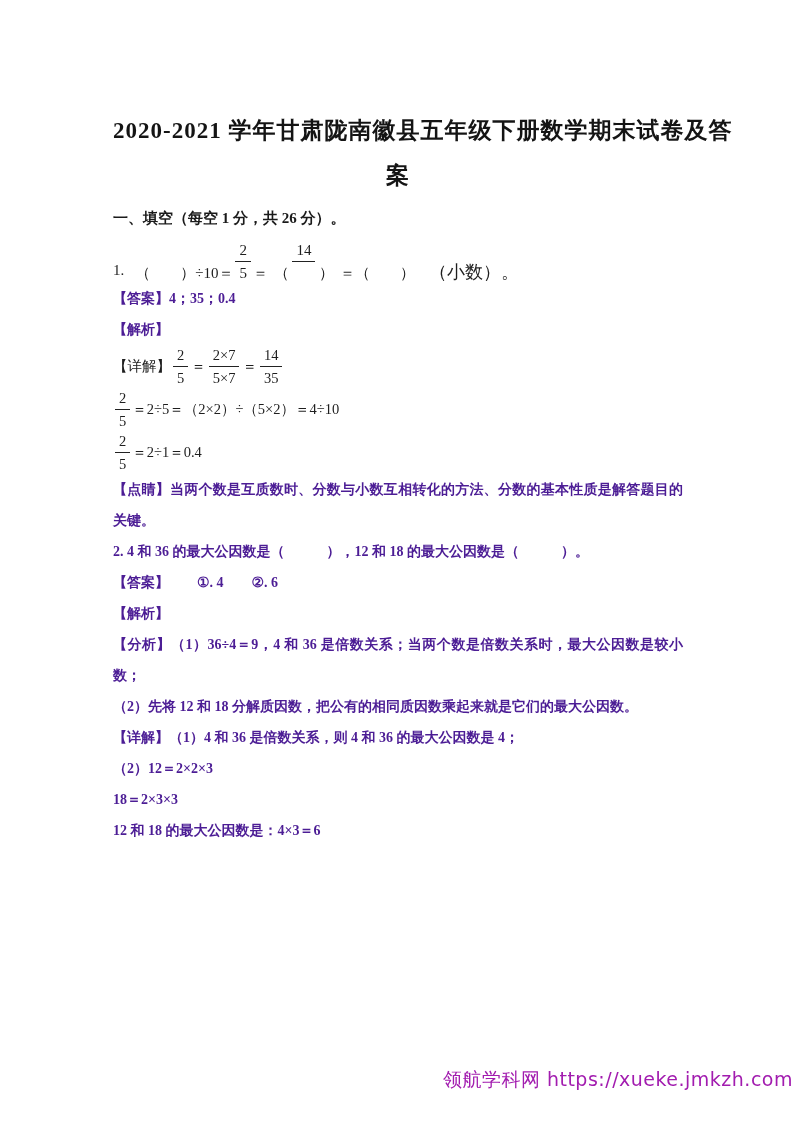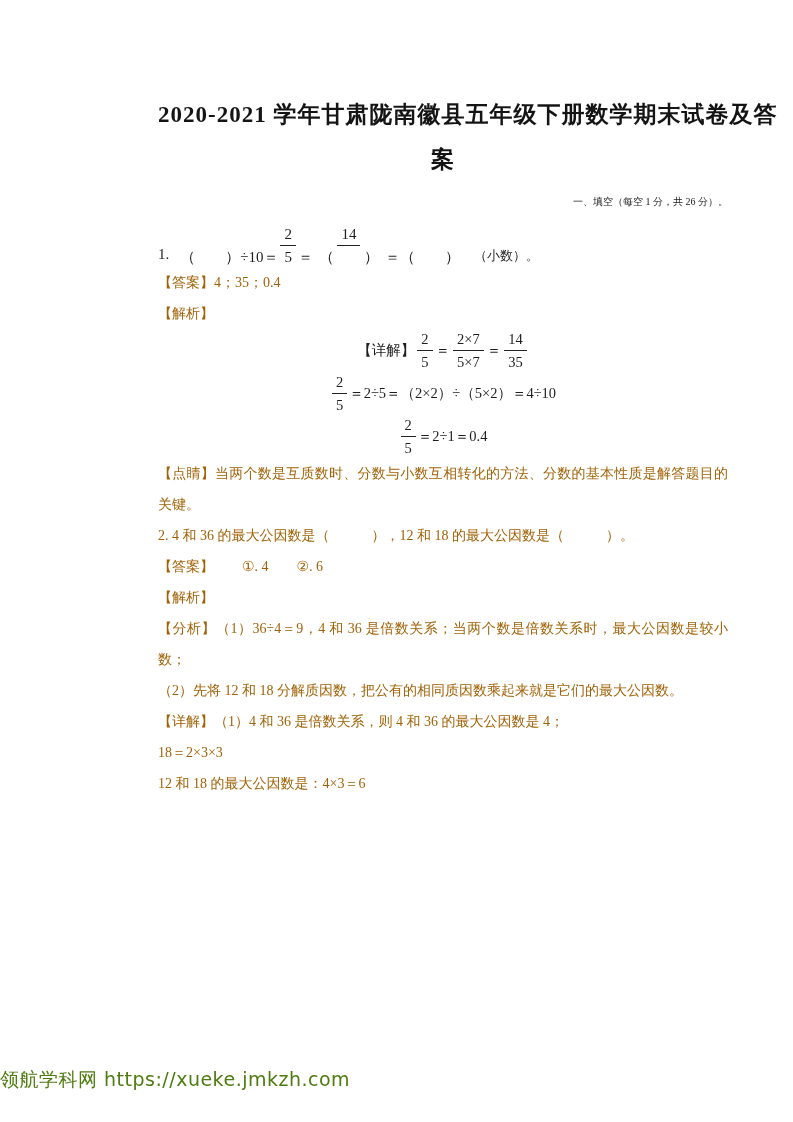--- a/index.html
+++ b/index.html
@@ -9,42 +9,40 @@
     width: 793px;
     height: 1122px;
     background: #ffffff;
     font-family: "Liberation Serif", "DejaVu Serif", serif;
     color: #1e1e1e;
     overflow: hidden;
   }
   .content {
     position: absolute;
     left: 113px;
-    top: 0;
+    top: 16px;
     width: 570px;
-    margin-left: 45px;
   }
   .title {
     margin-top: 92px;
     text-align: center;
     font-size: 23px;
     font-weight: 700;
     line-height: 45px;
     letter-spacing: 1px;
     white-space: nowrap;
     color: #141414;
   }
   .title .tline { display: block; }
   .section-heading {
     margin-top: 7px;
-    font-size: 10px;
-    font-weight: 400;
+    font-size: 15px;
+    font-weight: 700;
     line-height: 26px;
     color: #1a1a1a;
-    text-align: right;
   }
   
   .q1-row {
     margin-top: 9px;
     display: flex;
     align-items: flex-end;
     font-size: 15px;
   }
   .qnum { line-height: 20px; padding-bottom: 3px; margin-right: 11px; }
   .mathrow { display: inline-flex; align-items: flex-end; white-space: nowrap; }
@@ -62,50 +60,50 @@
     padding: 0 4px 1px;
     border-bottom: 1.4px solid #222222;
     white-space: nowrap;
   }
   .frac .den {
     display: block;
     line-height: 20px;
     padding: 1px 4px 0;
     white-space: nowrap;
   }
-  .suffix { font-size: 13px; line-height: 18px; padding-bottom: 2px; margin-left: 14px; white-space: nowrap; }
+  .suffix { font-size: 18px; line-height: 18px; padding-bottom: 2px; margin-left: 14px; white-space: nowrap; }
   
   p.body {
     font-size: 14px;
     line-height: 31px;
     text-align: justify;
-    color: #a16207;
+    color: #4c1d95;
+    font-weight: bold;
   }
   p.body .frac { font-size: 13px; }
   p.body .frac .num, p.body .frac .den { line-height: 16px; padding: 0 3px; }
   .math-line {
     display: flex;
     align-items: center;
     font-size: 14.5px;
     white-space: nowrap;
     min-height: 43px;
-    justify-content: center;
   }
   .math-line .eq { margin: 0 1px; }
   .ans-gap { margin-left: 28px; }
   .watermark {
     position: absolute;
     left: 0;
     right: 0;
     top: 1066px;
-    text-align: left;
+    text-align: right;
     font-family: "DejaVu Sans", "Liberation Sans", sans-serif;
     font-size: 19px;
     line-height: 26px;
-    color: #4d7c0f;
+    color: #a21caf;
     letter-spacing: 0.5px;
   }
 </style>
 </head>
 <body>
 
 <div class="page">
   <div class="content">
 
     <h1 class="title">
@@ -179,20 +177,21 @@
     <p class="body"><span>【答案】</span><span class="ans-gap">①. 4　　②. 6</span></p>
 
     <p class="body">【解析】</p>
 
     <p class="body">【分析】（1）36÷4＝9，4 和 36 是倍数关系；当两个数是倍数关系时，最大公因数是较小数；</p>
 
     <p class="body">（2）先将 12 和 18 分解质因数，把公有的相同质因数乘起来就是它们的最大公因数。</p>
 
     <p class="body">【详解】（1）4 和 36 是倍数关系，则 4 和 36 的最大公因数是 4；</p>
 
+    <p class="body">（2）12＝2×2×3</p>
 
     <p class="body">18＝2×3×3</p>
 
     <p class="body">12 和 18 的最大公因数是：4×3＝6</p>
 
 
   </div>
 
   <div class="watermark">领航学科网 https://xueke.jmkzh.com</div>
 </div>

